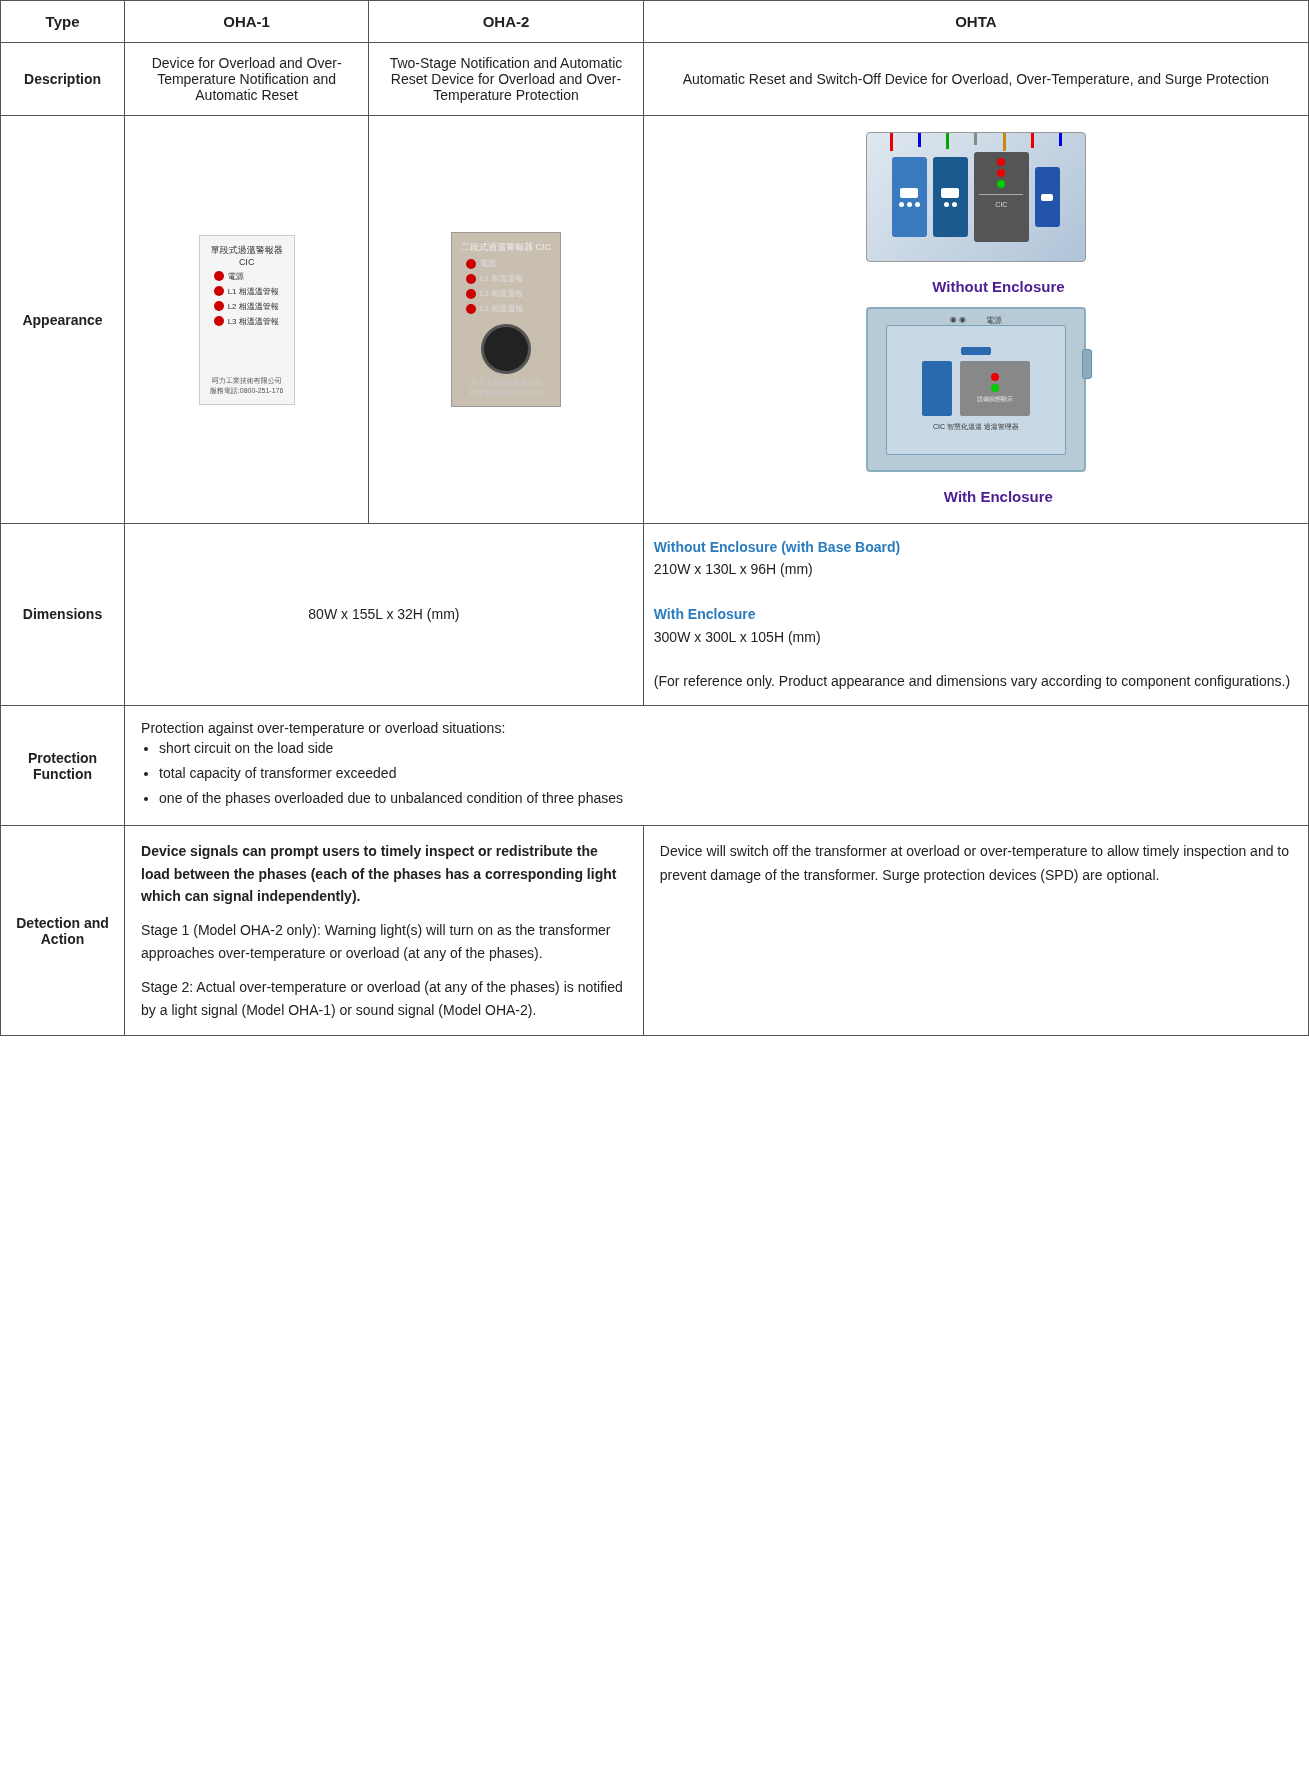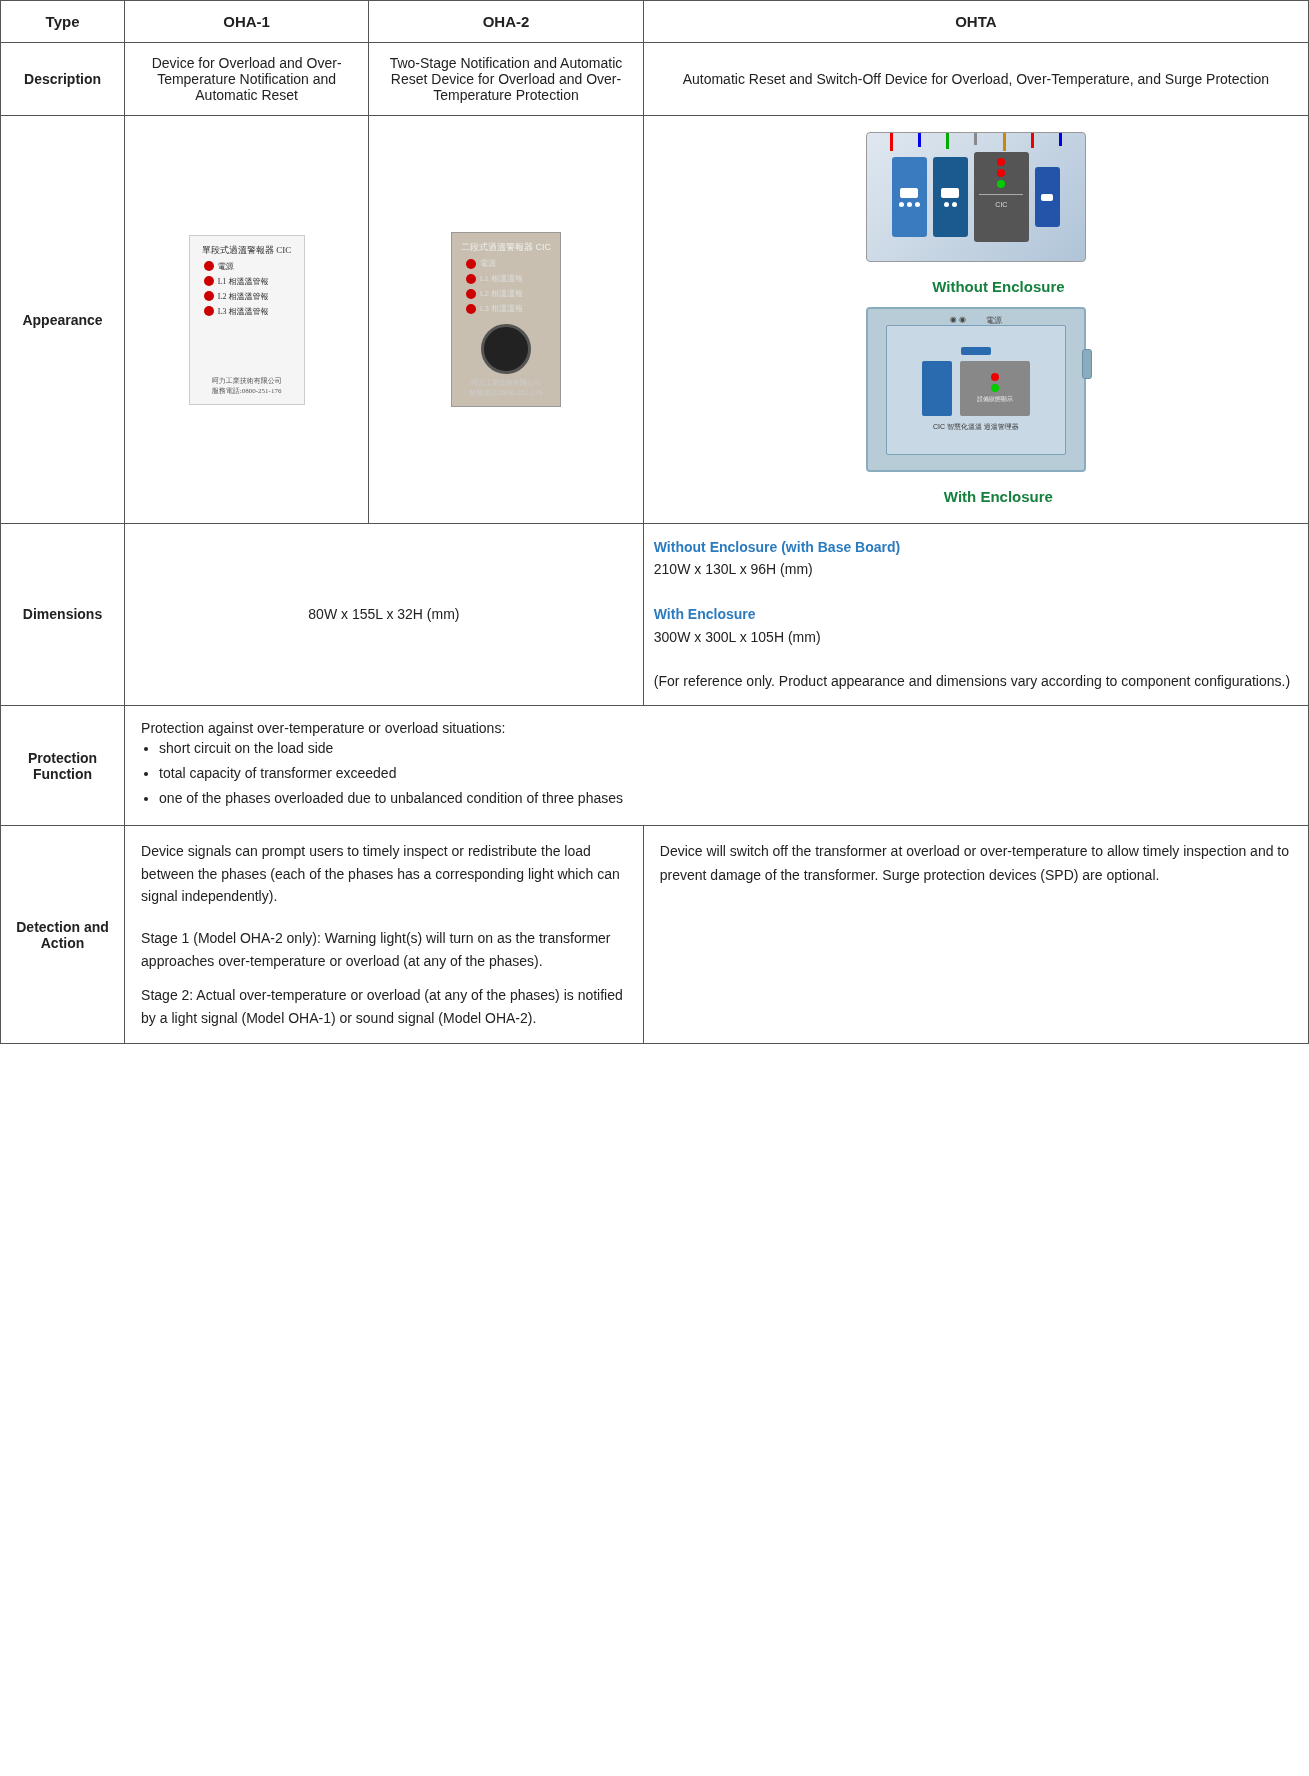--- a/index.html
+++ b/index.html
@@ -29,53 +29,52 @@
       background: #fff;
       font-weight: bold;
       font-size: 15px;
     }
     .row-label {
       font-weight: bold;
       font-size: 14px;
       text-align: center;
     }
     .blue-label {
-      color: #15803d;
+      color: #4c1d95;
       font-weight: bold;
       font-size: 15px;
       margin-top: 6px;
       margin-bottom: 2px;
       margin-left: 45px;
     }
     .blue-heading {
       color: #2a7bbf;
       font-weight: bold;
     }
     .dim-text {
       text-align: left;
       line-height: 1.6;
     }
     .bullet-list {
       text-align: left;
       padding-left: 18px;
       line-height: 1.8;
     }
     .device-img-oha1 {
-      width: 116px;
+      width: 96px;
       height: 170px;
       background: #f5f5f5;
       border: 1px solid #ccc;
       margin: 0 auto;
       display: flex;
       flex-direction: column;
       align-items: center;
       justify-content: flex-start;
       padding: 8px 6px;
       position: relative;
-      font-family: Liberation Serif, serif;
     }
     .device-img-oha2 {
       width: 110px;
       height: 175px;
       background: #c8bfb0;
       border: 1px solid #999;
       margin: 0 auto;
       display: flex;
       flex-direction: column;
       align-items: center;
@@ -437,21 +436,21 @@
           <li>short circuit on the load side</li>
           <li>total capacity of transformer exceeded</li>
           <li>one of the phases overloaded due to unbalanced condition of three phases</li>
         </ul>
       </td>
     </tr>
 
     <tr>
       <td class="row-label">Detection and Action</td>
       <td colspan="2" class="detection-cell">
-        <p style="margin-bottom:20px;line-height:1.6;">Device signals can prompt users to timely inspect or redistribute the load between the phases (each of the phases has a corresponding light which can signal independently).</p>
+        <p style="margin-bottom:12px;line-height:1.6;font-weight:bold;">Device signals can prompt users to timely inspect or redistribute the load between the phases (each of the phases has a corresponding light which can signal independently).</p>
         <p style="margin-bottom:12px;line-height:1.6;">Stage 1 (Model OHA-2 only): Warning light(s) will turn on as the transformer approaches over-temperature or overload (at any of the phases).</p>
         <p style="line-height:1.6;">Stage 2: Actual over-temperature or overload (at any of the phases) is notified by a light signal (Model OHA-1) or sound signal (Model OHA-2).</p>
       </td>
       <td class="detection-cell">
         <p style="line-height:1.7;">Device will switch off the transformer at overload or over-temperature to allow timely inspection and to prevent damage of the transformer. Surge protection devices (SPD) are optional.</p>
       </td>
     </tr>
 
   </tbody>
 </table>

